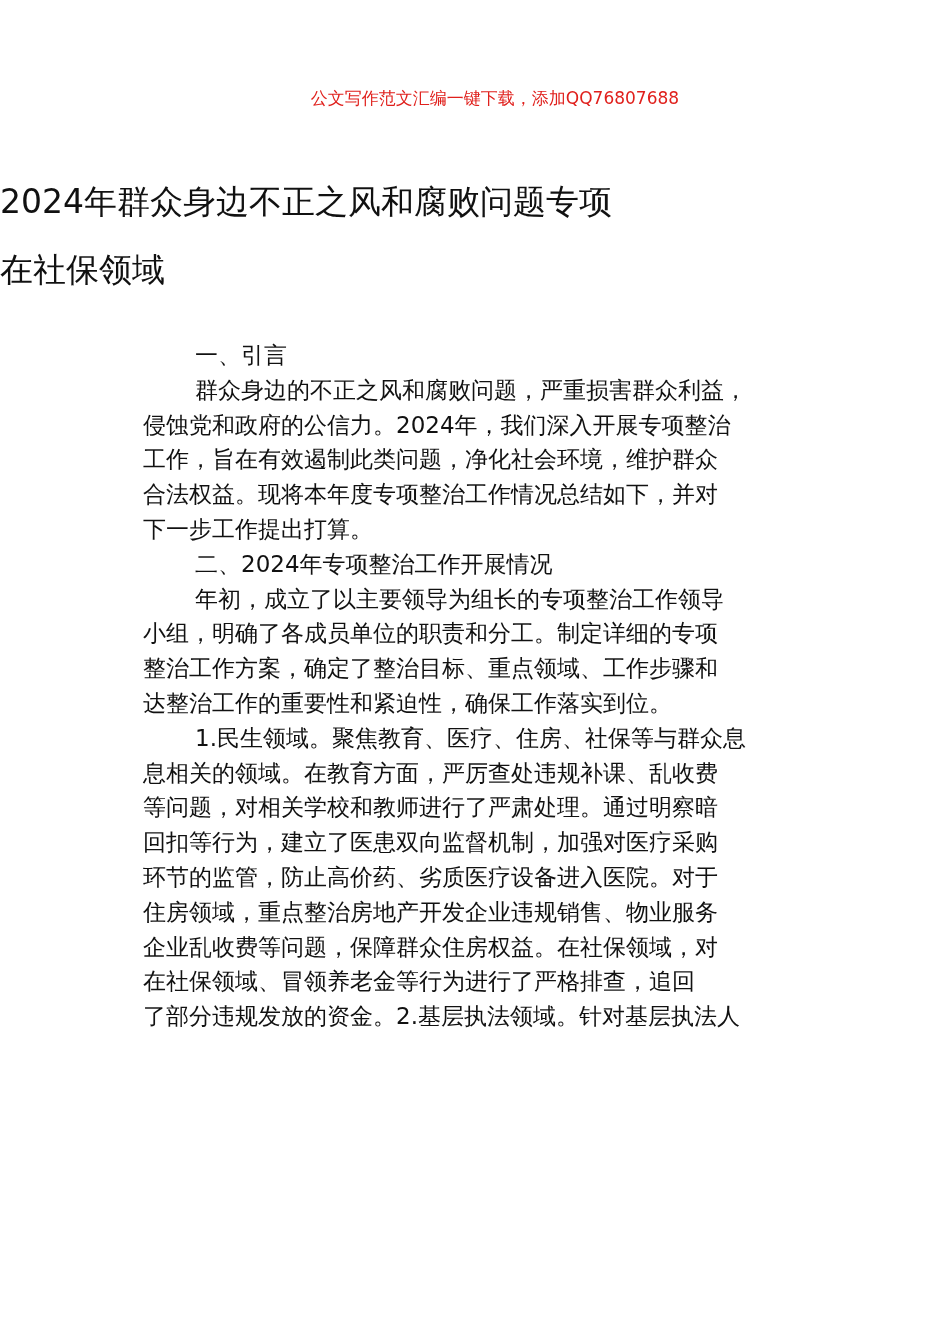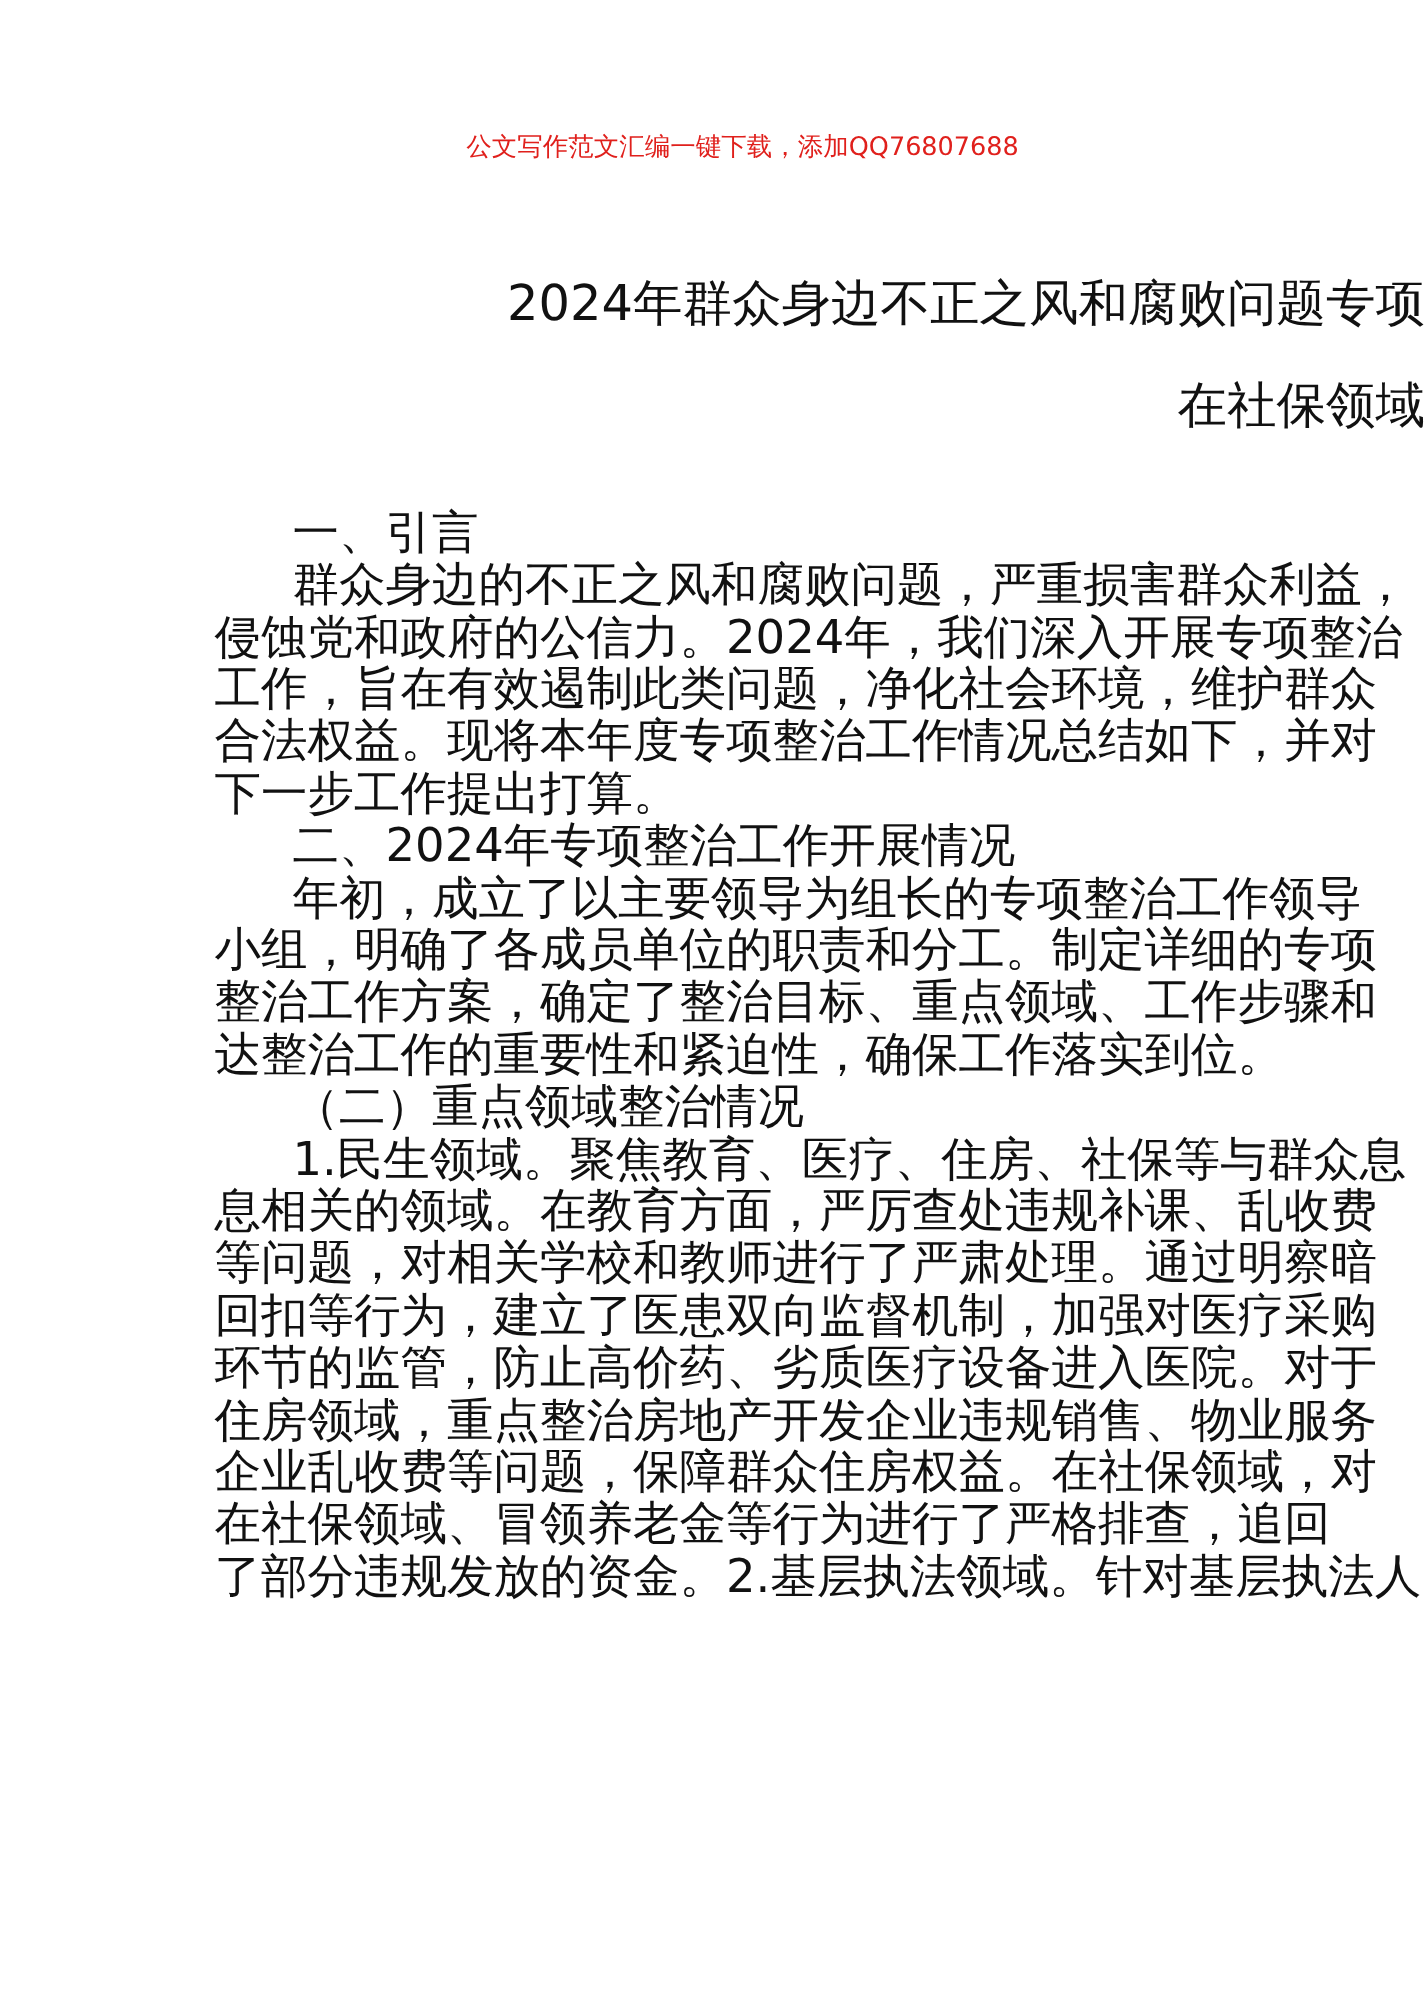--- a/index.html
+++ b/index.html
@@ -31,39 +31,39 @@
       font-size: 17px;
       line-height: 28px;
       color: #e0201c;
       white-space: nowrap;
       padding-left: 20px;
     }
     .title-line {
       position: absolute;
       left: 0;
       width: 950px;
-      text-align: right;
+      text-align: left;
       font-size: 33px;
       line-height: 44px;
       color: #111111;
       white-space: nowrap;
       letter-spacing: 0px;
     }
     .title-line.l1 { top: 180px; }
     .title-line.l2 { top: 248px; }
     .body-text {
       position: absolute;
       left: 143px;
       top: 338px;
       width: 700px;
     }
     .line {
       height: 34.8px;
       line-height: 34.8px;
-      font-size: 31px;
+      font-size: 23px;
       white-space: nowrap;
       color: #111111;
     }
     .line.indent { padding-left: 52px; }
   </style>
 </head>
 <body>
 
 <div class="page">
   <div class="header-banner">公文写作范文汇编一键下载，添加QQ76807688</div>
@@ -76,21 +76,20 @@
     <div class="line indent">群众身边的不正之风和腐败问题，严重损害群众利益，</div>
     <div class="line">侵蚀党和政府的公信力。2024年，我们深入开展专项整治</div>
     <div class="line">工作，旨在有效遏制此类问题，净化社会环境，维护群众</div>
     <div class="line">合法权益。现将本年度专项整治工作情况总结如下，并对</div>
     <div class="line">下一步工作提出打算。</div>
     <div class="line indent">二、2024年专项整治工作开展情况</div>
     <div class="line indent">年初，成立了以主要领导为组长的专项整治工作领导</div>
     <div class="line">小组，明确了各成员单位的职责和分工。制定详细的专项</div>
     <div class="line">整治工作方案，确定了整治目标、重点领域、工作步骤和</div>
     <div class="line">达整治工作的重要性和紧迫性，确保工作落实到位。</div>
-    <div class="line indent">（二）重点领域整治情况</div>
     <div class="line indent">1.民生领域。聚焦教育、医疗、住房、社保等与群众息</div>
     <div class="line">息相关的领域。在教育方面，严厉查处违规补课、乱收费</div>
     <div class="line">等问题，对相关学校和教师进行了严肃处理。通过明察暗</div>
     <div class="line">回扣等行为，建立了医患双向监督机制，加强对医疗采购</div>
     <div class="line">环节的监管，防止高价药、劣质医疗设备进入医院。对于</div>
     <div class="line">住房领域，重点整治房地产开发企业违规销售、物业服务</div>
     <div class="line">企业乱收费等问题，保障群众住房权益。在社保领域，对</div>
     <div class="line">在社保领域、冒领养老金等行为进行了严格排查，追回</div>
     <div class="line">了部分违规发放的资金。2.基层执法领域。针对基层执法人</div>
   </div>

